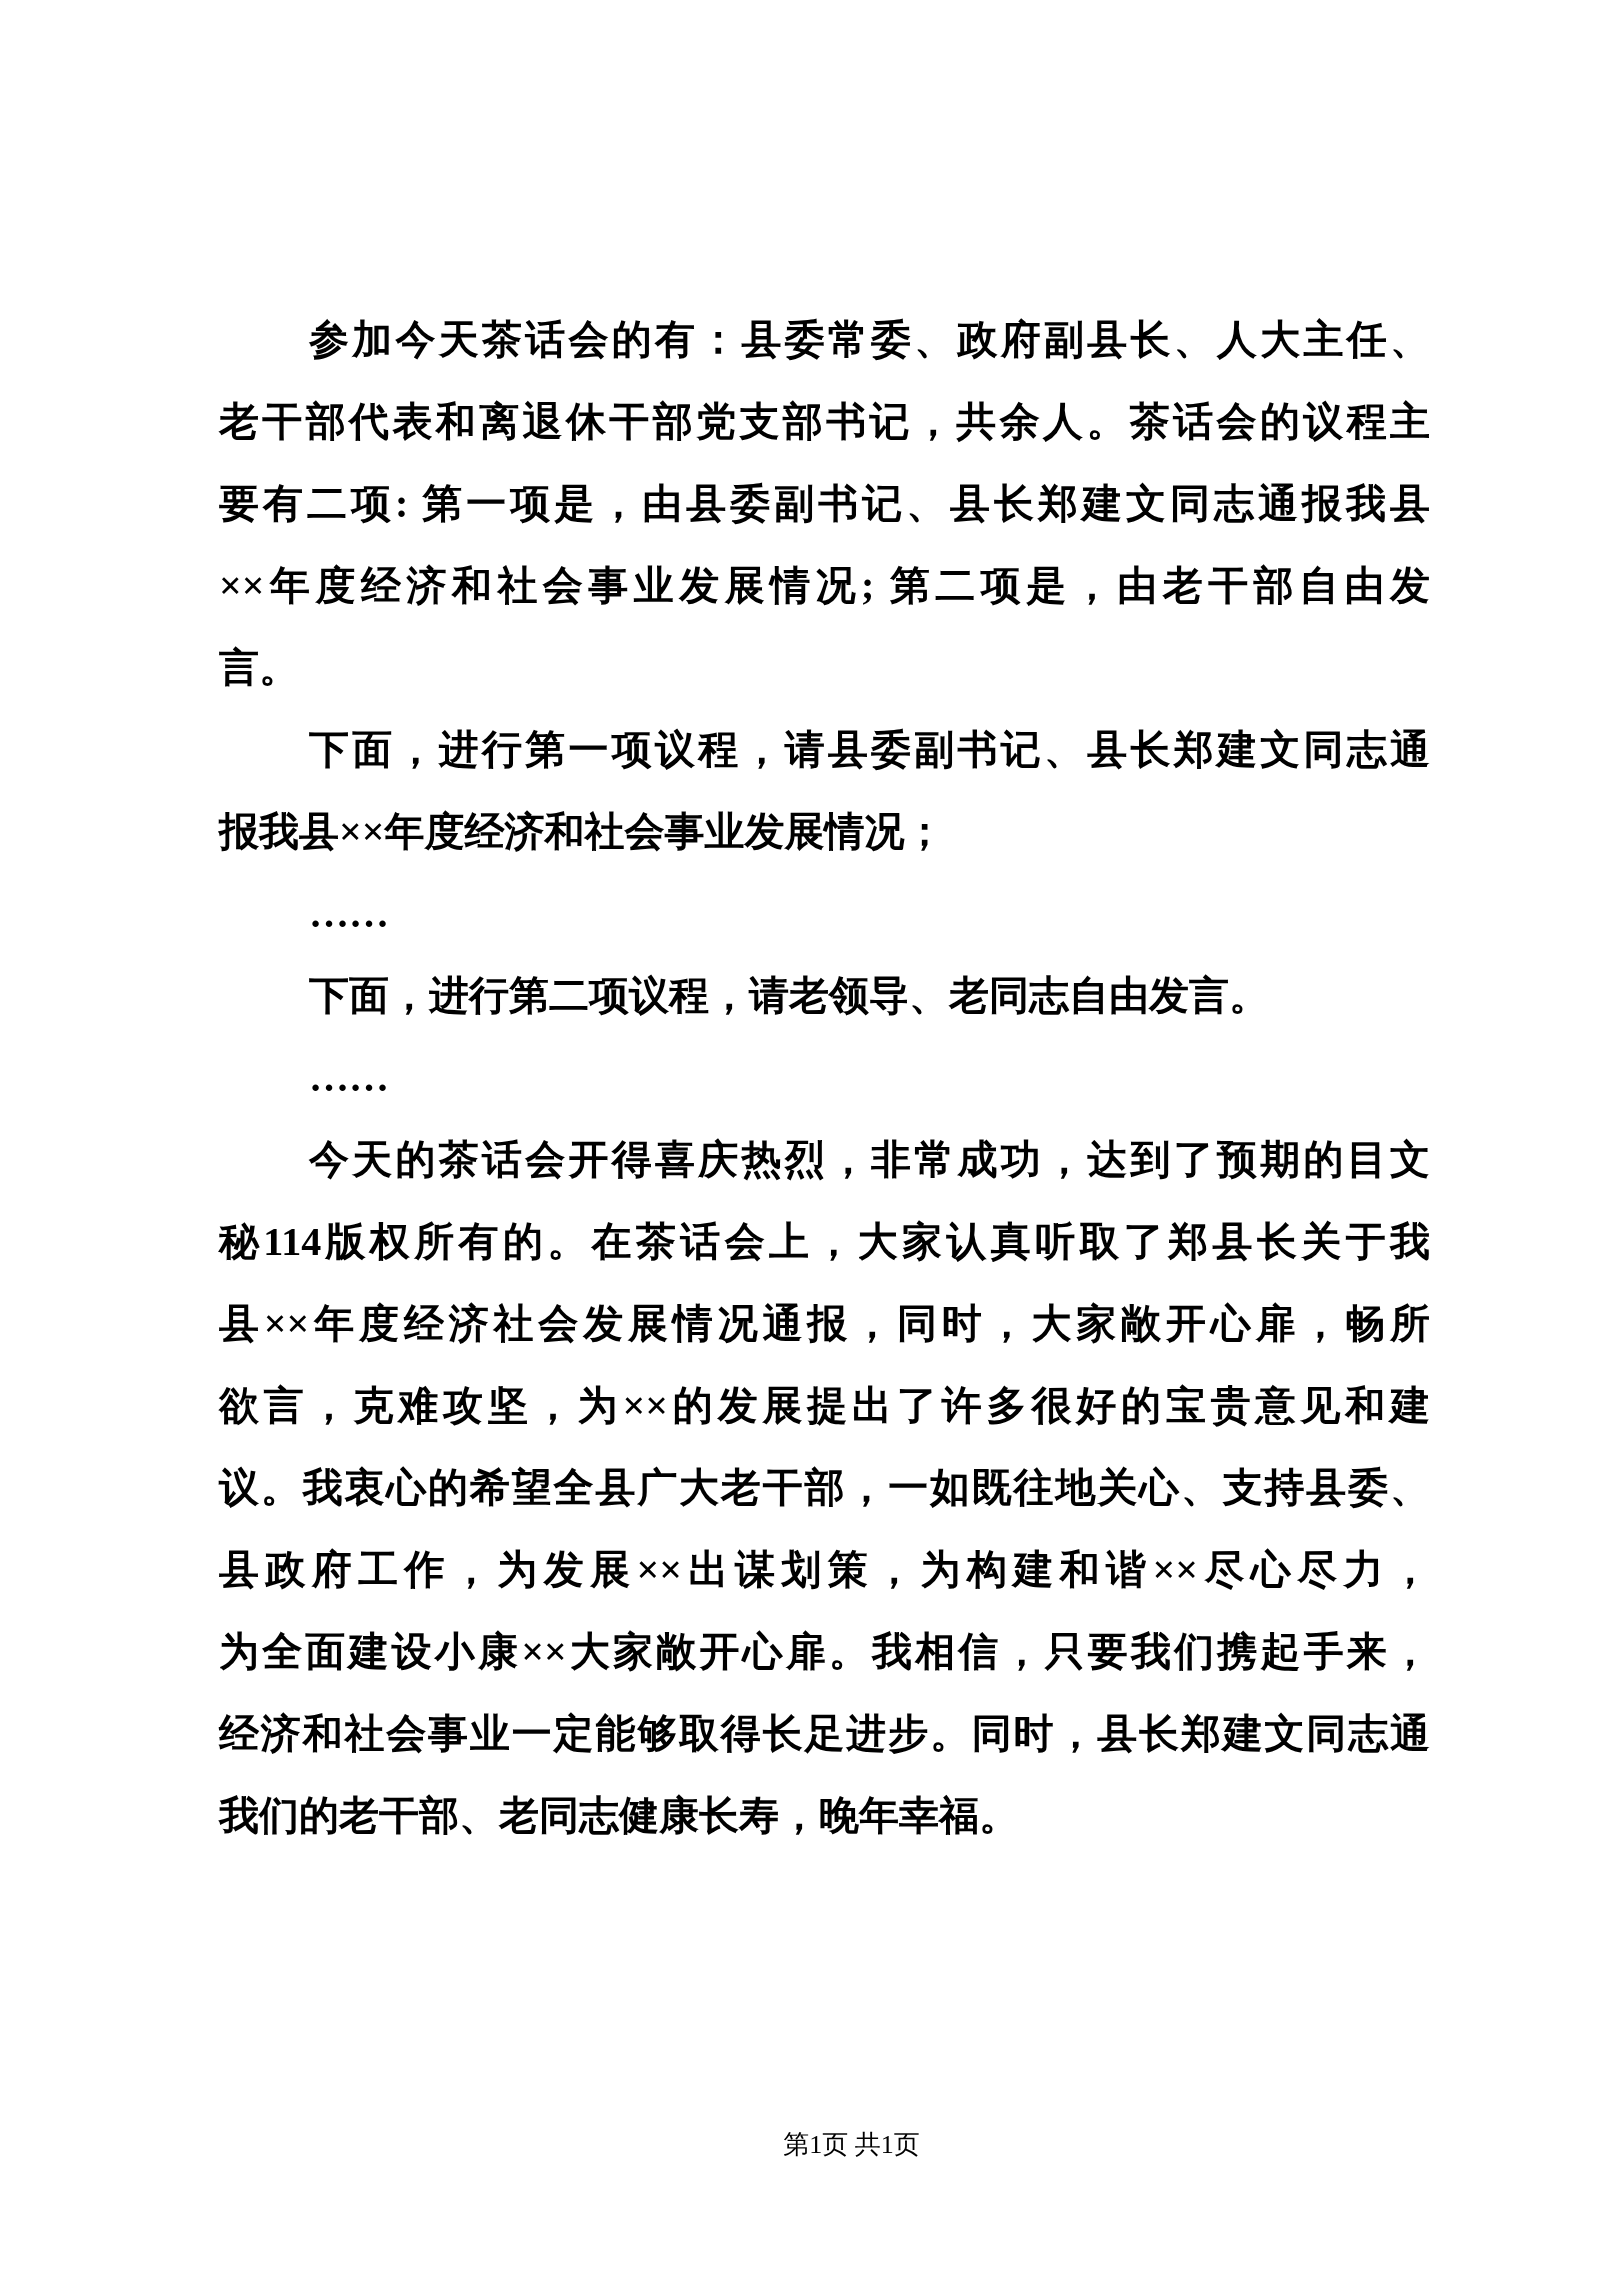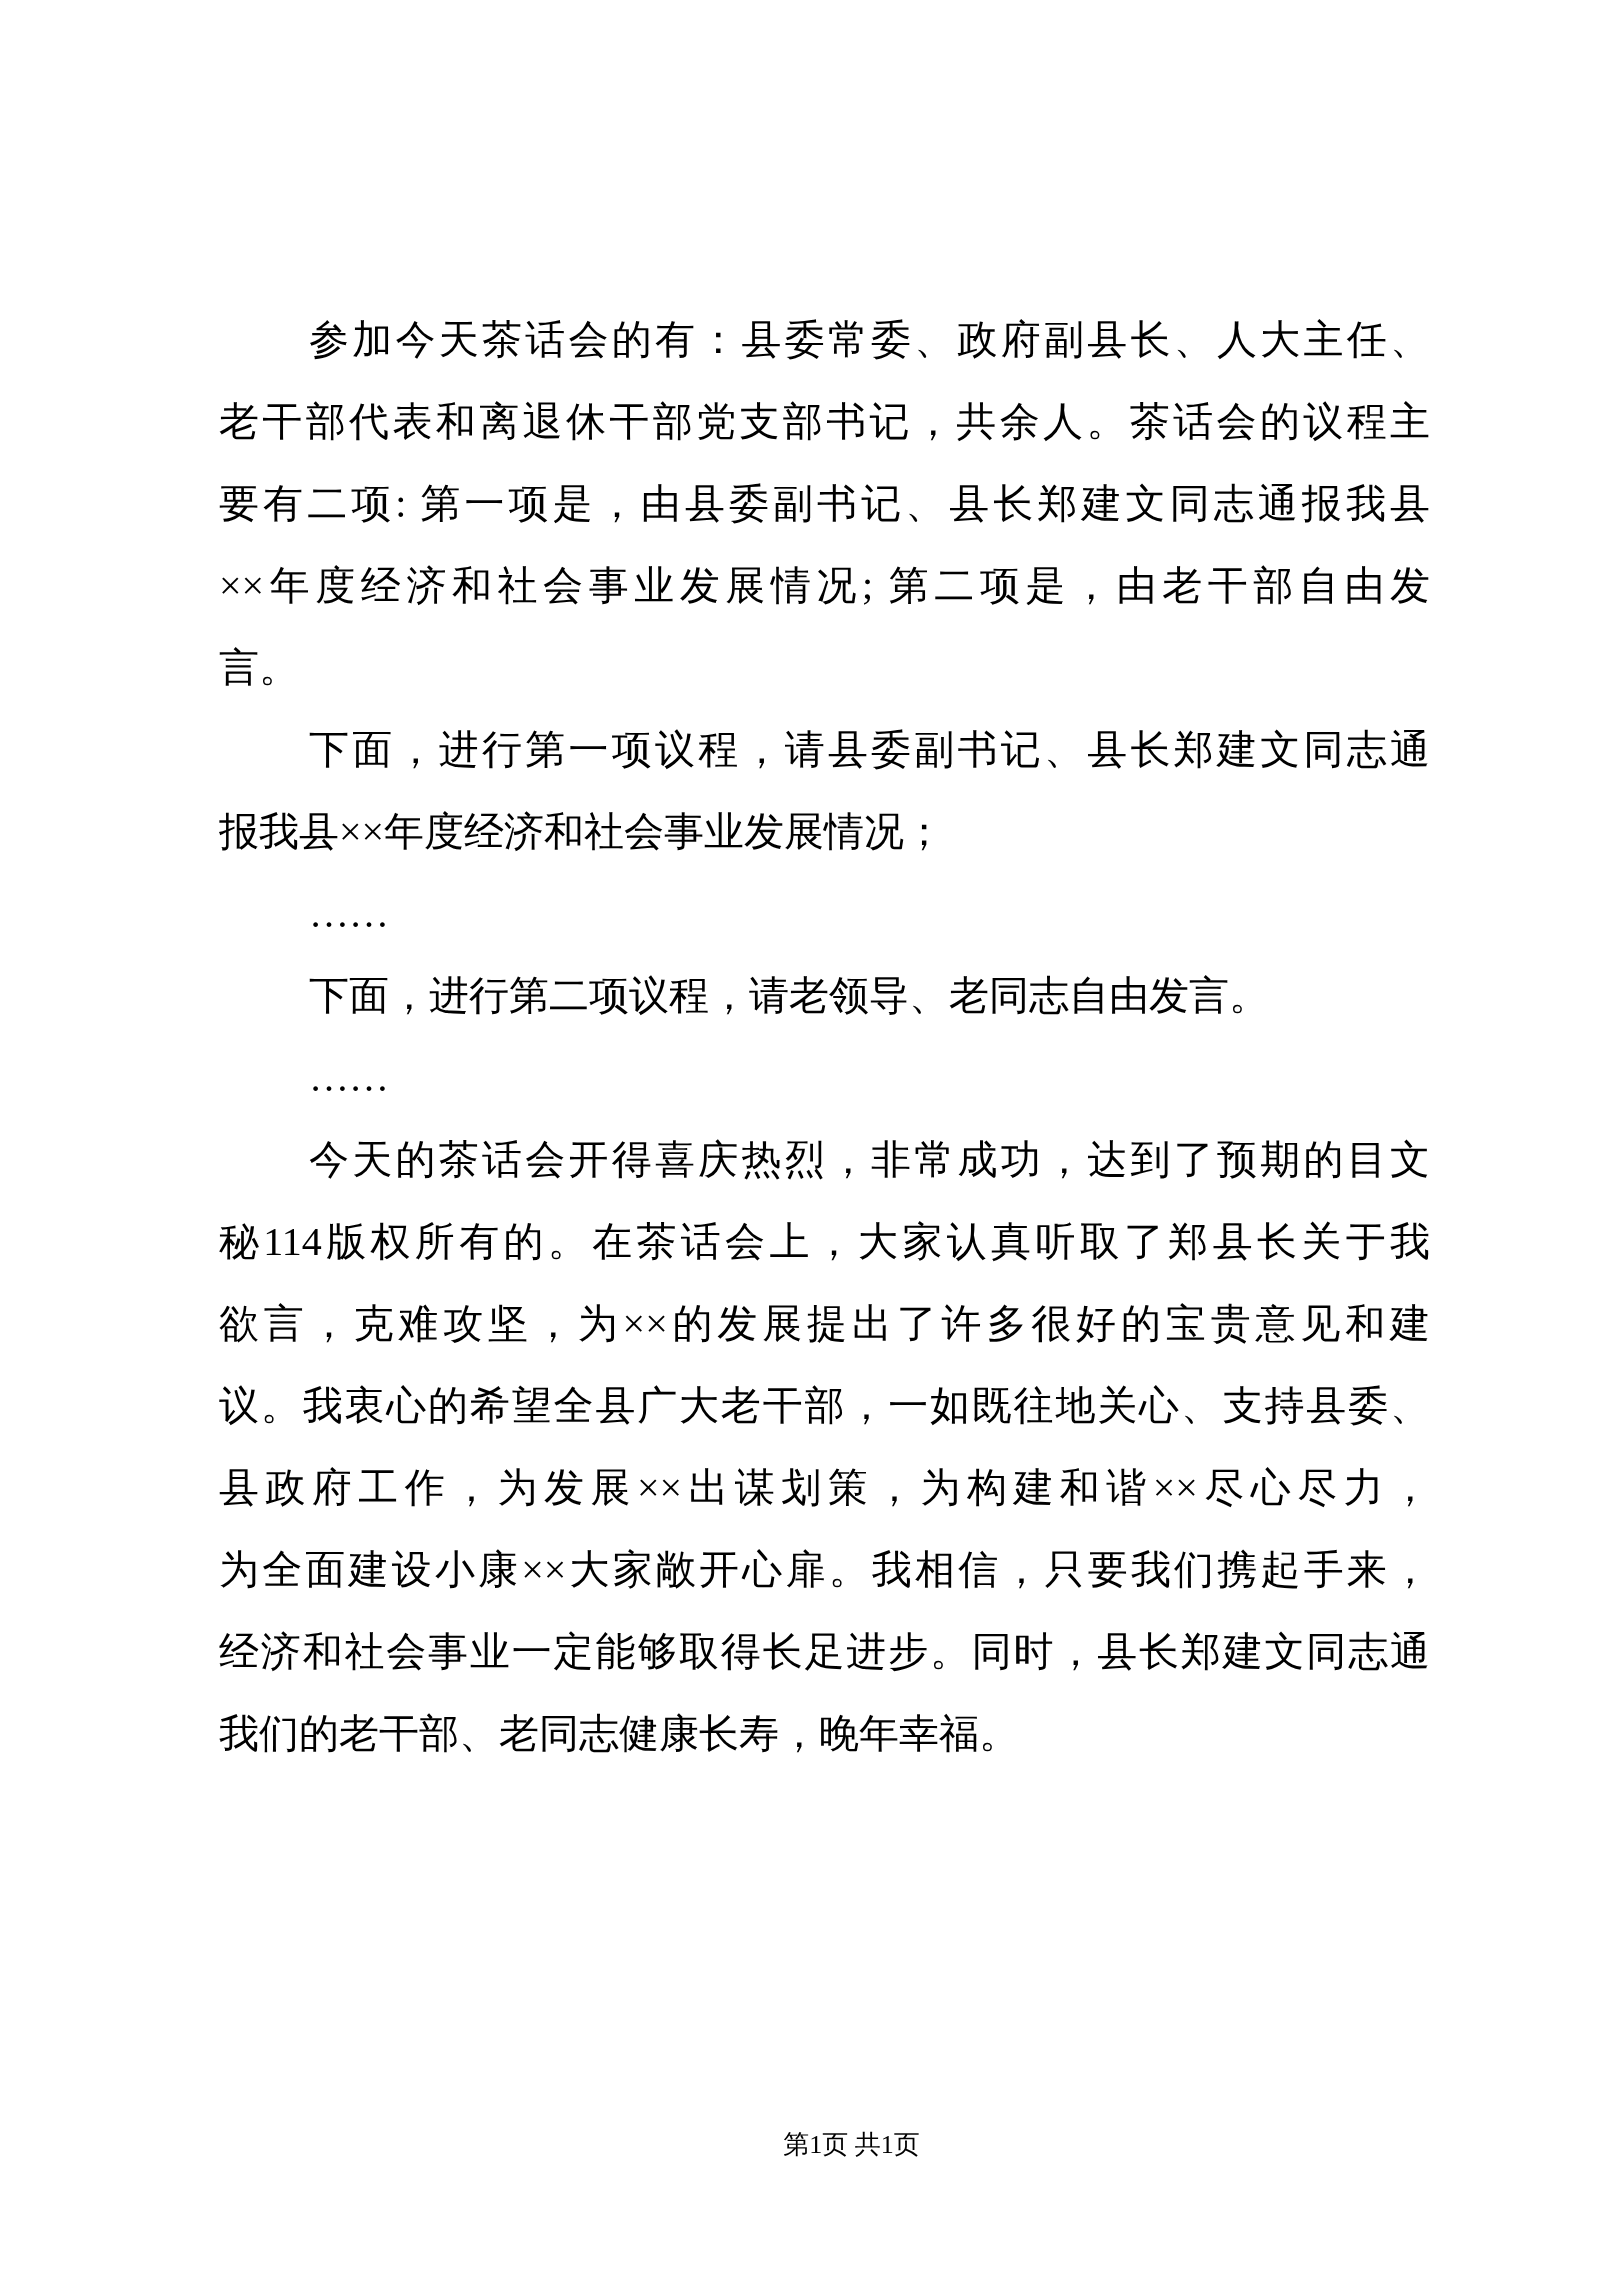--- a/index.html
+++ b/index.html
@@ -23,20 +23,21 @@
     width: 1211px;
   }
   .line {
     height: 82px;
     line-height: 82px;
     font-size: 40px;
     white-space: nowrap;
     text-align: justify;
     text-align-last: justify;
     text-justify: inter-character;
+    font-weight: bold;
   }
   .line.noj {
     text-align: left;
     text-align-last: left;
   }
   .line.ind {
     text-indent: 90px;
   }
   .footer {
     position: absolute;
@@ -59,20 +60,21 @@
     <div class="line">要有二项: 第一项是，由县委副书记、县长郑建文同志通报我县</div>
     <div class="line">××年度经济和社会事业发展情况; 第二项是，由老干部自由发</div>
     <div class="line noj">言。</div>
     <div class="line ind">下面，进行第一项议程，请县委副书记、县长郑建文同志通</div>
     <div class="line noj">报我县××年度经济和社会事业发展情况；</div>
     <div class="line noj ind">……</div>
     <div class="line noj ind">下面，进行第二项议程，请老领导、老同志自由发言。</div>
     <div class="line noj ind">……</div>
     <div class="line ind">今天的茶话会开得喜庆热烈，非常成功，达到了预期的目文</div>
     <div class="line">秘114版权所有的。在茶话会上，大家认真听取了郑县长关于我</div>
+    <div class="line">县××年度经济社会发展情况通报，同时，大家敞开心扉，畅所</div>
     <div class="line">欲言，克难攻坚，为××的发展提出了许多很好的宝贵意见和建</div>
     <div class="line">议。我衷心的希望全县广大老干部，一如既往地关心、支持县委、</div>
     <div class="line">县政府工作，为发展××出谋划策，为构建和谐××尽心尽力，</div>
     <div class="line">为全面建设小康××大家敞开心扉。我相信，只要我们携起手来，</div>
     <div class="line">经济和社会事业一定能够取得长足进步。同时，县长郑建文同志通</div>
     <div class="line noj">我们的老干部、老同志健康长寿，晚年幸福。</div>
   </div>
   <div class="footer">第1页 共1页</div>
 </div>
 

